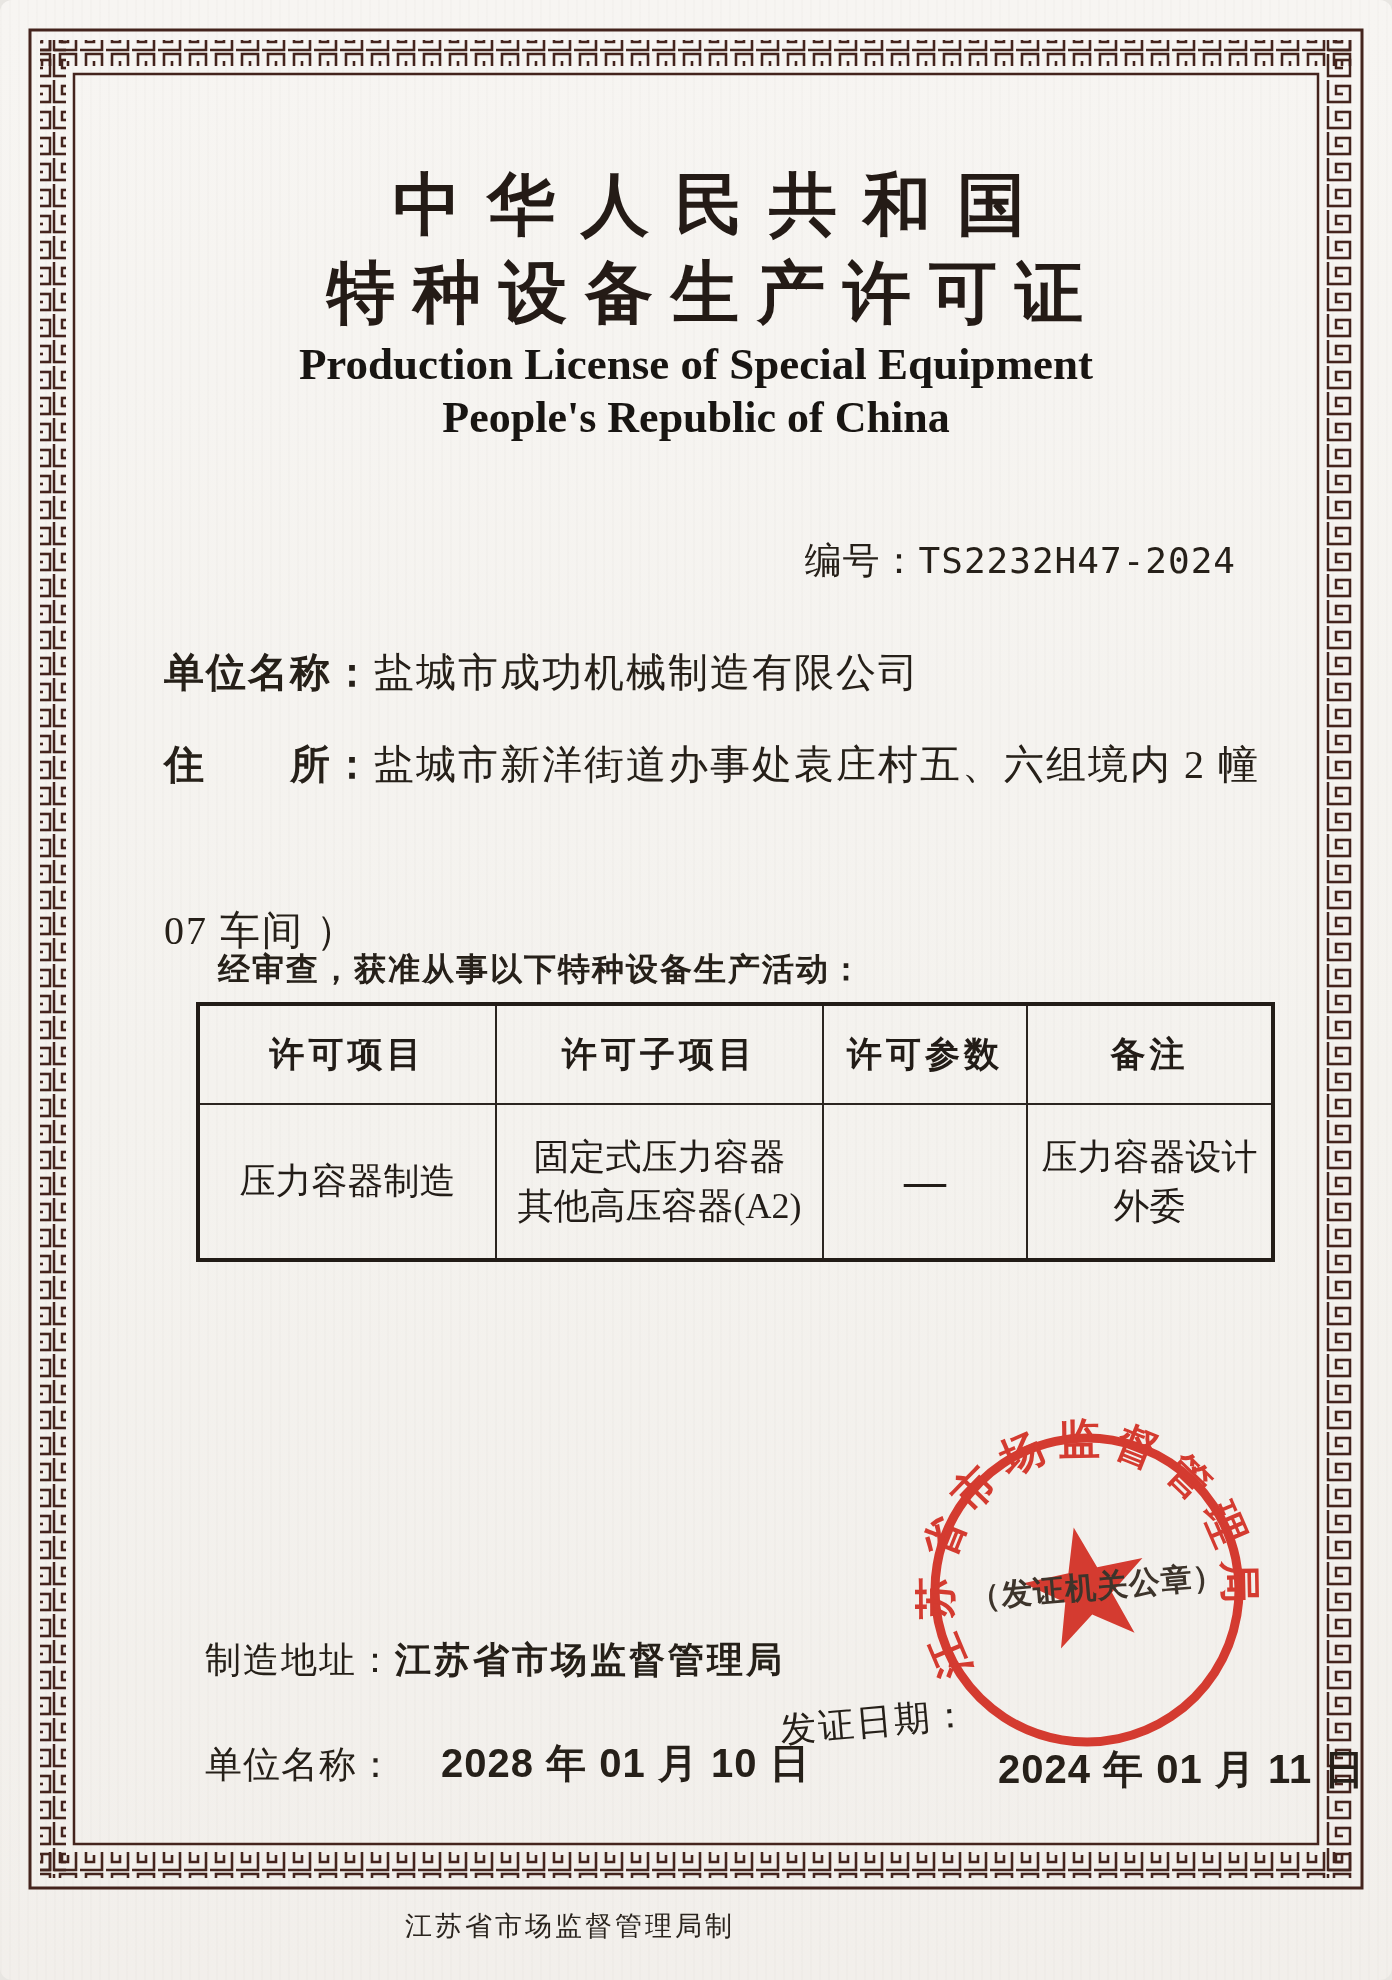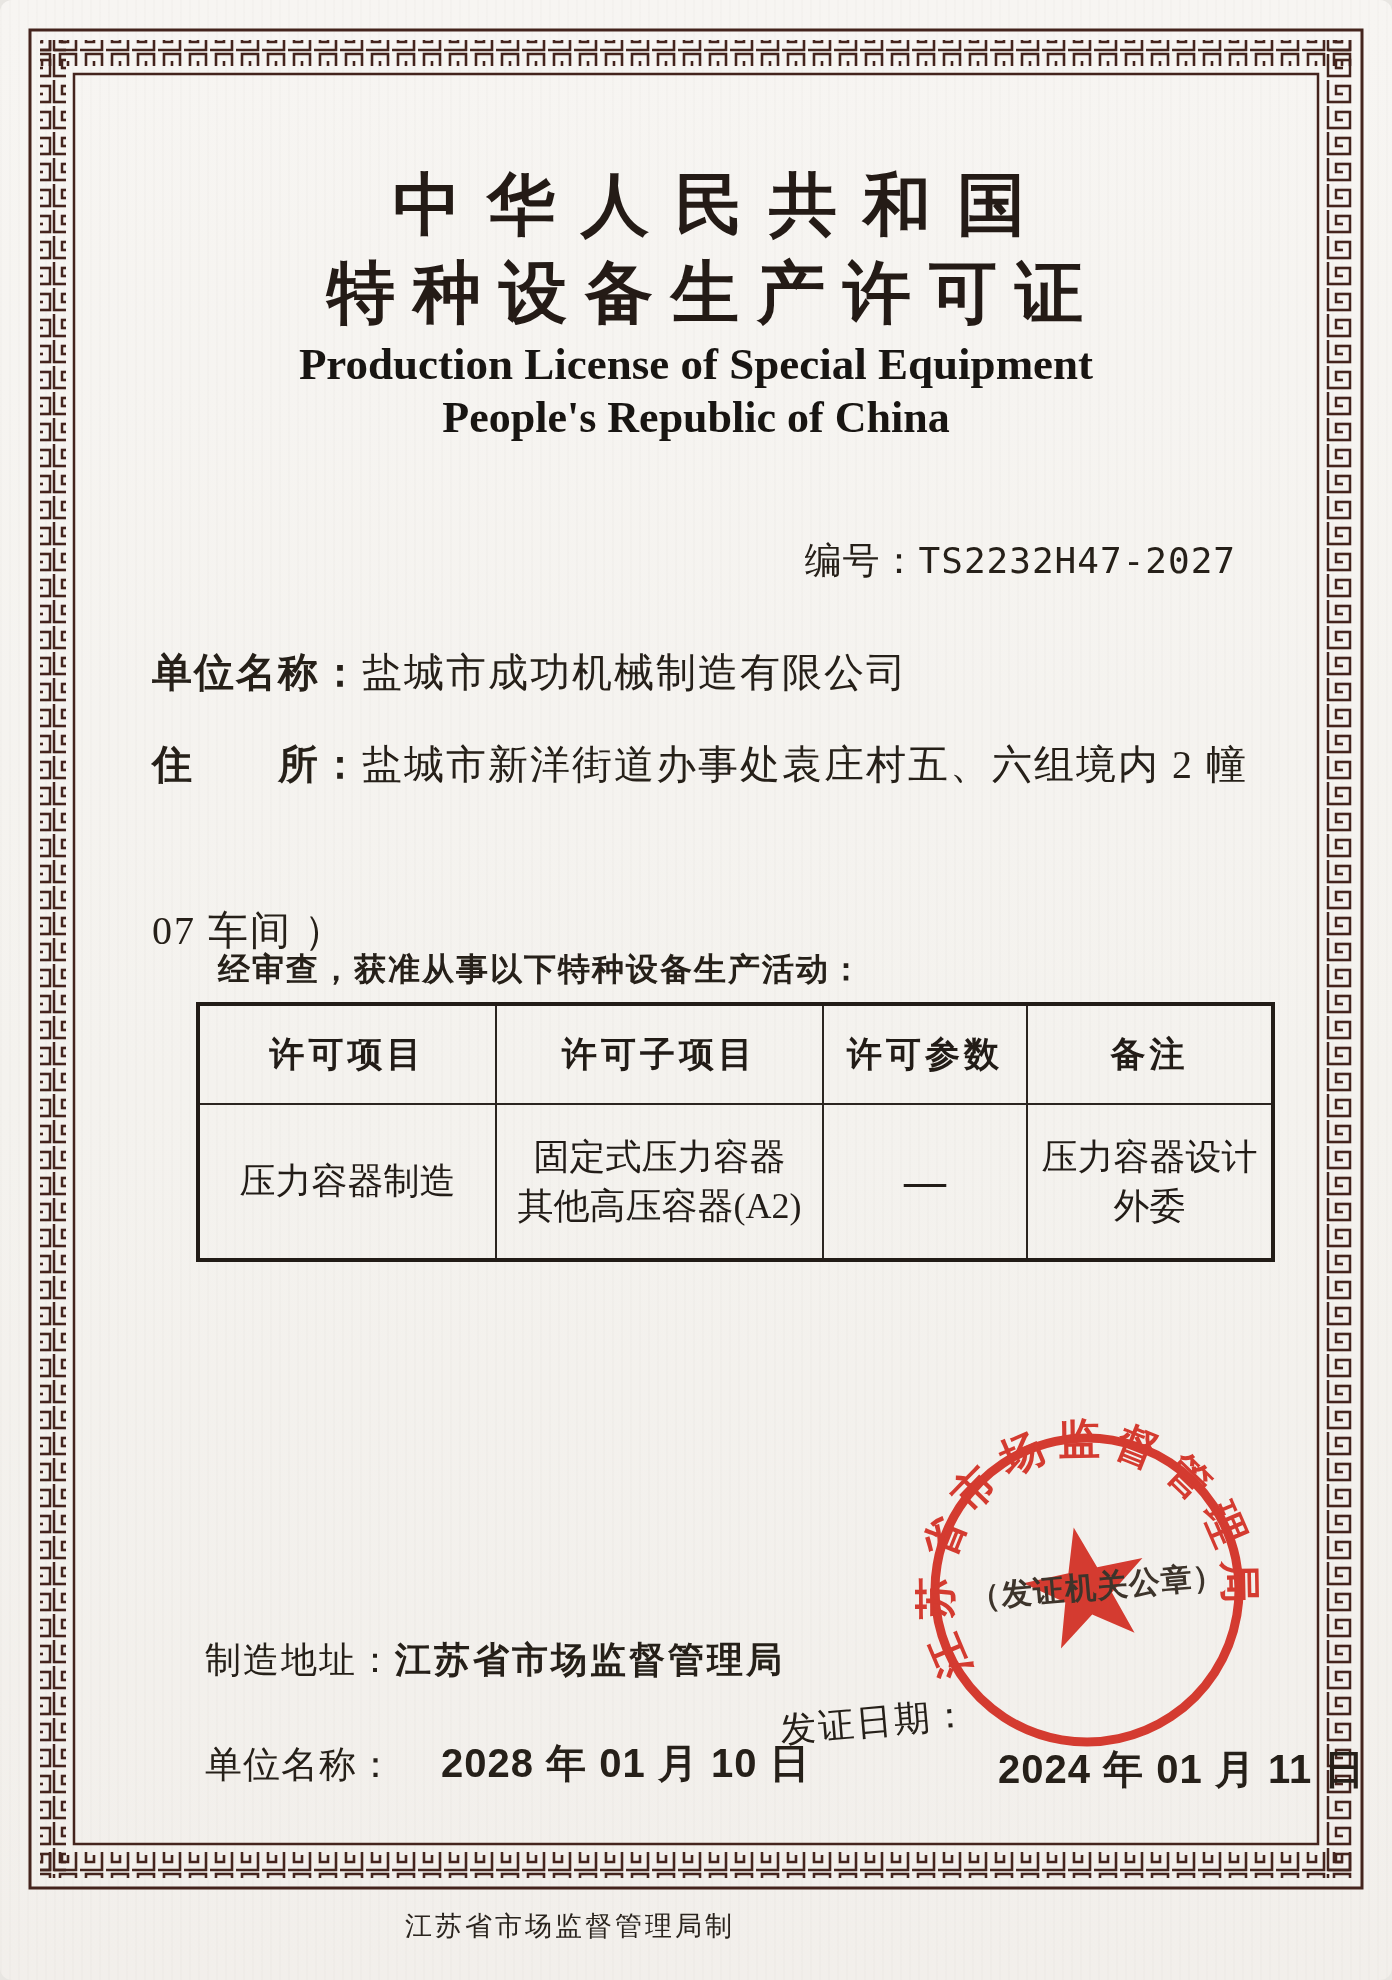--- a/index.html
+++ b/index.html
@@ -18,21 +18,21 @@
   .abs{position:absolute;}
   .center{left:0;width:100%;text-align:center;}
   .title-cn{font-weight:700;color:#241b16;}
   .title-cn-1{top:160px;font-size:68px;letter-spacing:26px;padding-left:26px;}
   .title-cn-2{top:248px;font-size:68px;letter-spacing:18px;padding-left:18px;}
   .title-en{font-weight:700;color:#181512;}
   .title-en-1{top:338px;font-size:45px;}
   .title-en-2{top:392px;font-size:44px;}
   .serial-line{top:536px;right:156px;font-size:37px;letter-spacing:1px;}
   .serial-value{font-family:"DejaVu Sans Mono", monospace;font-size:36px;letter-spacing:1px;}
-  .field-row{left:152px;font-size:40px;white-space:nowrap;letter-spacing:2px;}
+  .field-row{left:164px;font-size:40px;white-space:nowrap;letter-spacing:2px;}
   .field-label{font-weight:600;}
   .row-1{top:645px;}
   .row-2{top:737px;}
   .row-3{top:827px;}
   .row-4{top:903px;}
   .statement{left:218px;top:948px;font-size:32px;font-weight:600;letter-spacing:2px;}
   
   .license-table{
     left:168px;top:1002px;width:1065px;
     border-collapse:collapse;table-layout:fixed;
@@ -87,21 +87,21 @@
   </svg>
 
   <div class="content">
 
     <div class="abs center title-cn title-cn-1">中华人民共和国</div>
     <div class="abs center title-cn title-cn-2">特种设备生产许可证</div>
     <div class="abs center title-en title-en-2">People's Republic of China</div>
     <div class="abs center title-en title-en-1">Production License of Special Equipment</div>
 
     <div class="abs serial-line">
-      <span>编号：</span><span class="serial-value">TS2232H47-2027</span>
+      <span>编号：</span><span class="serial-value">TS2232H47-2024</span>
     </div>
 
     <div class="abs field-row row-1">
       <span class="field-label">单位名称：</span><span>盐城市成功机械制造有限公司</span>
     </div>
 
     <div class="abs field-row row-2">
       <span class="field-label">住　　所：</span><span>盐城市新洋街道办事处袁庄村五、六组境内 2 幢</span>
     </div>
 

